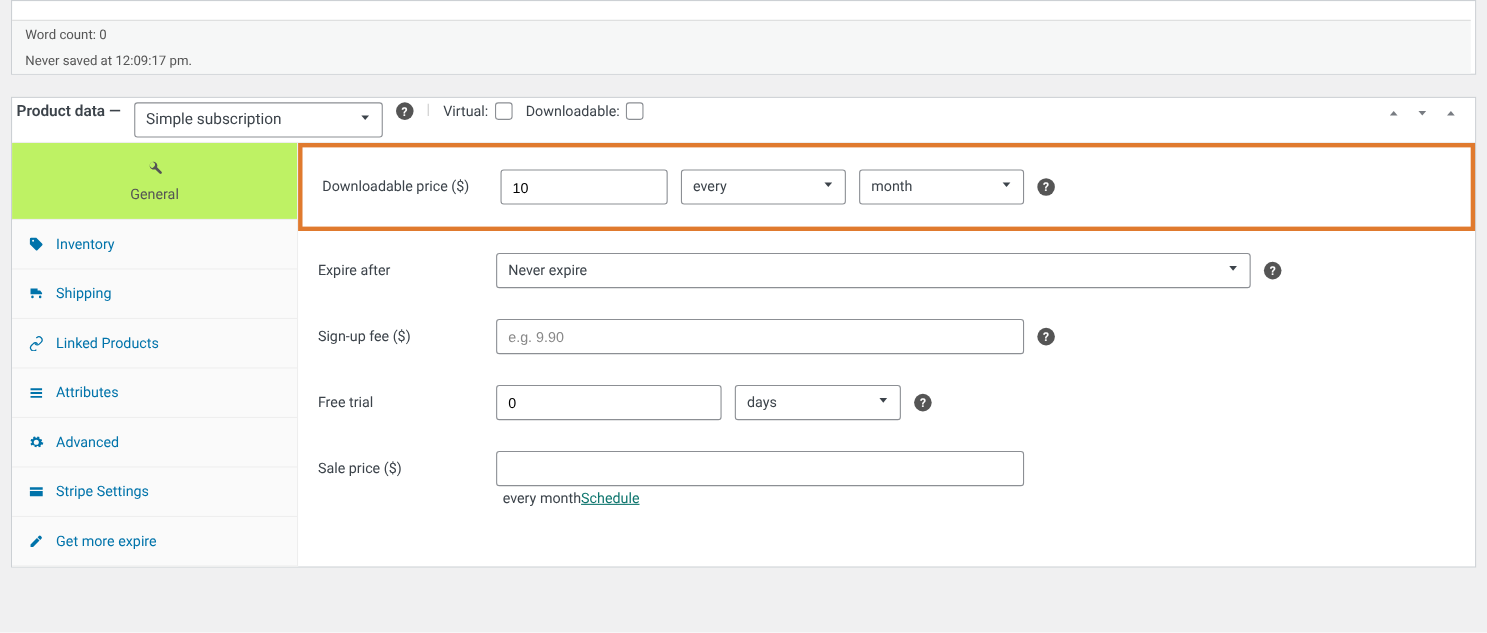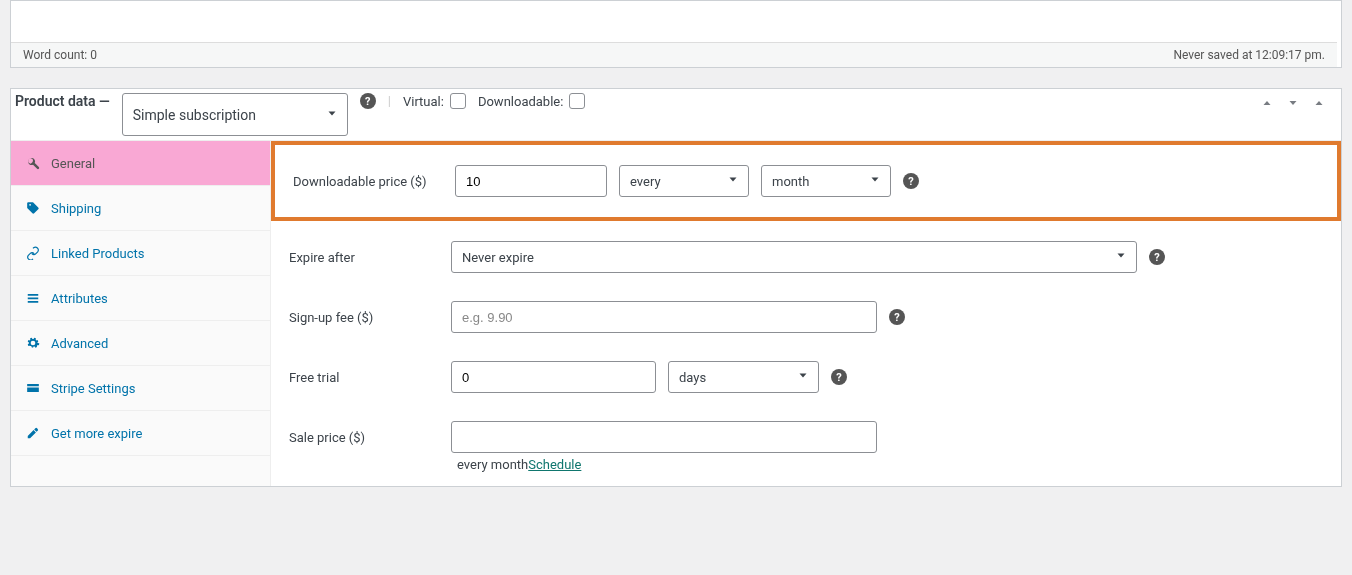--- a/index.html
+++ b/index.html
@@ -21,38 +21,39 @@
     background: #f6f7f7;
     border-top: 1px solid #ddd;
     position: absolute;
     bottom: 0; left: 0; right: 4px;
     display: flex;
     justify-content: space-between;
     font-size: 12px;
     color: #555;
     padding: 0 10px;
     line-height: 24px;
+    flex-direction: column;
   }
   .editor-status span { padding: 0 2px; }
 
   
   .pd-header {
     display: flex;
     align-items: flex-start;
     padding: 4px;
     gap: 12px;
     position: relative;
   }
   .pd-title { font-weight: 600; font-size: 14px; }
   .pd-select {
     border: 1px solid #8c8f94;
     border-radius: 3px;
     padding: 4px 30px 4px 10px;
     font-size: 14px;
-    height: 43px;
+    height: 32px;
     background: #fff;
     position: relative;
     display: inline-flex;
     align-items: center;
     min-width: 226px;
     cursor: pointer;
   }
   .chevron-down {
     position: absolute;
     right: 8px;
@@ -101,22 +102,23 @@
     display: flex;
     align-items: center;
     gap: 10px;
     padding: 14px 14px;
     border-bottom: 1px solid #eee;
     color: #0073aa;
     cursor: pointer;
     font-size: 13px;
   }
   .pd-tab.active {
-    background: #f9a8d4;
+    background: #bef264;
     color: #555;
+    flex-direction: column;
   }
   .pd-tab .icon { width: 16px; height:16px; display:flex; align-items:center; justify-content:center; }
   .pd-tab .icon svg { width: 14px; height: 14px; fill: currentColor; }
 
   .pd-content { flex: 1; padding: 0; }
   .highlight-box {
     border: 4px solid #e07a2e;
     padding: 18px 14px;
     margin: 0 0 6px 0;
   }
@@ -134,30 +136,30 @@
   }
   .text-input, .sel {
     height: 32px;
     border: 1px solid #8c8f94;
     border-radius: 3px;
     padding: 0 10px;
     font-size: 13px;
     background: #fff;
   }
   .text-input { width: 152px; }
-  .text-input.wide { width: 426px; }
+  .text-input.wide { width: 480px; }
   .text-input.med { width: 205px; }
   .sel {
     position: relative;
     display: inline-flex;
     align-items: center;
     padding-right: 30px;
     cursor: pointer;
   }
-  .sel.w130 { width: 130px; }
+  .sel.w130 { width: 150px; }
   .sel.w125 { width: 151px; }
   .sel.wide { width: 686px; }
   .below-row {
     display:flex;
     align-items:center;
     padding: 0 18px 14px 186px;
     font-size: 13px;
   }
   .below-row .static { color: #3c434a; }
   .below-row .link { color: #0f766e; text-decoration: underline; cursor: pointer; }
@@ -223,20 +225,28 @@
             </svg>
           </span>
         <span>General</span>
       </li>
       <li class="pd-tab">
         <span class="icon">
             <svg viewBox="0 0 24 24">
               <path d="M21 11l-9-9H4a2 2 0 00-2 2v8l9 9a2 2 0 003 0l7-7a2 2 0 000-3zM7 8a1.5 1.5 0 110-3 1.5 1.5 0 010 3z"></path>
             </svg>
           </span>
+        <span>Inventory</span>
+      </li>
+      <li class="pd-tab">
+        <span class="icon">
+            <svg viewBox="0 0 24 24">
+              <path d="M3 4h11v9H3zM14 7h4l3 4v2h-7zM6 19a2 2 0 100-4 2 2 0 000 4zm12 0a2 2 0 100-4 2 2 0 000 4z"></path>
+            </svg>
+          </span>
         <span>Shipping</span>
       </li>
       <li class="pd-tab">
         <span class="icon">
             <svg viewBox="0 0 24 24">
               <path d="M10 13a5 5 0 007 0l3-3a5 5 0 00-7-7l-1 1m2 9a5 5 0 00-7 0l-3 3a5 5 0 007 7l1-1" fill="none" stroke="currentColor" stroke-width="2"></path>
             </svg>
           </span>
         <span>Linked Products</span>
       </li>

